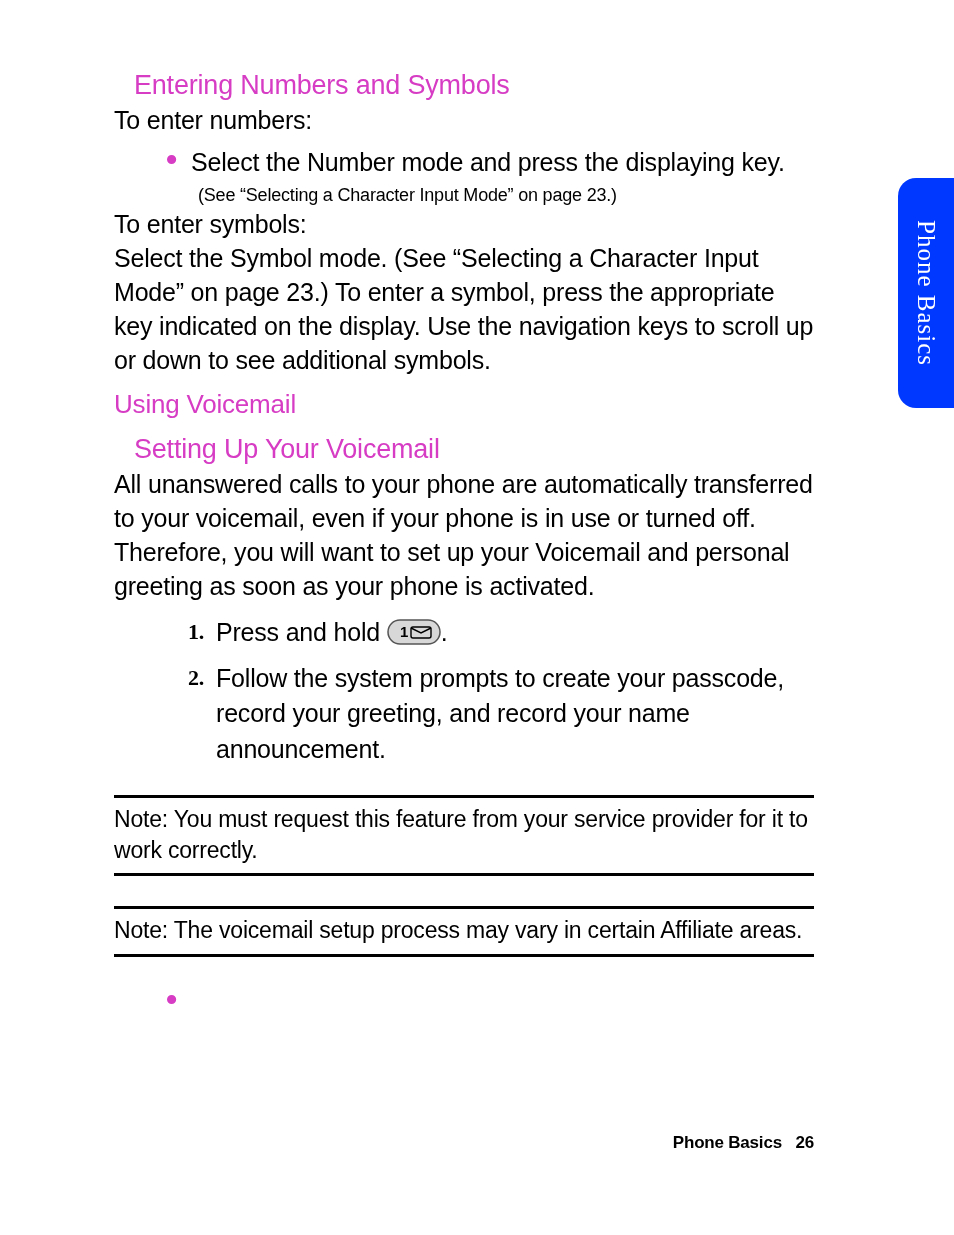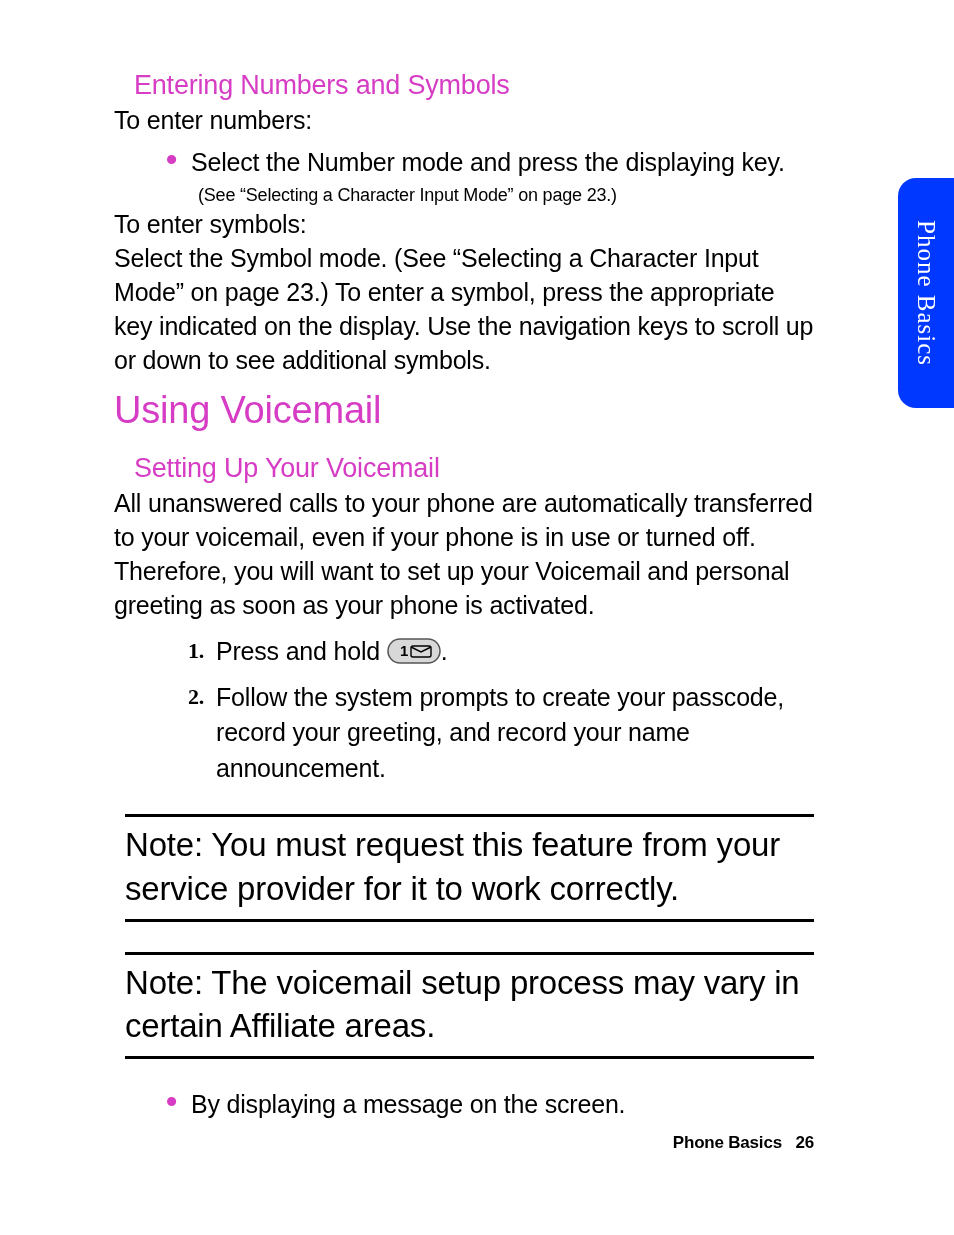--- a/index.html
+++ b/index.html
@@ -18,23 +18,23 @@
     box-sizing:border-box;
   }
   .h2{
     color:#d63cc4;
     font-size:27px;
     font-weight:400;
     margin:0 0 2px 20px;
   }
   .h1{
     color:#d63cc4;
-    font-size:38px;
+    font-size:26px;
     font-weight:400;
-    margin:12px 0 21px 0;
+    margin:12px 0 14px 0;
   }
   .body{
     font-size:25px;
     line-height:1.36;
     margin:0;
   }
   .bold{font-weight:400;font-stretch:condensed;}
   .bullet-row{
     display:flex;
     align-items:flex-start;
@@ -74,22 +74,22 @@
   }
   .ol-text{
     font-size:25px;
     line-height:1.42;
     flex:1;
   }
   .note-block{
     border-top:3px solid #000;
     border-bottom:3px solid #000;
     padding:6px 0 8px 0;
-    margin:28px 0 0 11px;
-    font-size:33px;
+    margin:28px 0 0 0;
+    font-size:23px;
     line-height:1.32;
   }
   .note-block + .note-block{margin-top:30px;}
   .side-tab{
     position:absolute;
     top:178px;
     right:0;
     width:56px;
     height:230px;
     background:#0038ff;
@@ -176,20 +176,19 @@
   </div>
 
   <div class="note-block">
     <span class="bold">Note</span><span>: The voicemail setup process may vary in certain Affiliate areas.</span>
   </div>
 
   <div style="height:20px"></div>
 
   <div class="bullet-row">
     <span class="bullet-dot">•</span>
-    <span class="bullet-text">By displaying a message on the screen.</span>
   </div>
 
 </div>
 
 <div class="footer">
   <span>Phone Basics</span>&nbsp;&nbsp;&nbsp;<span>26</span>
 </div>
 
 </body></html>

